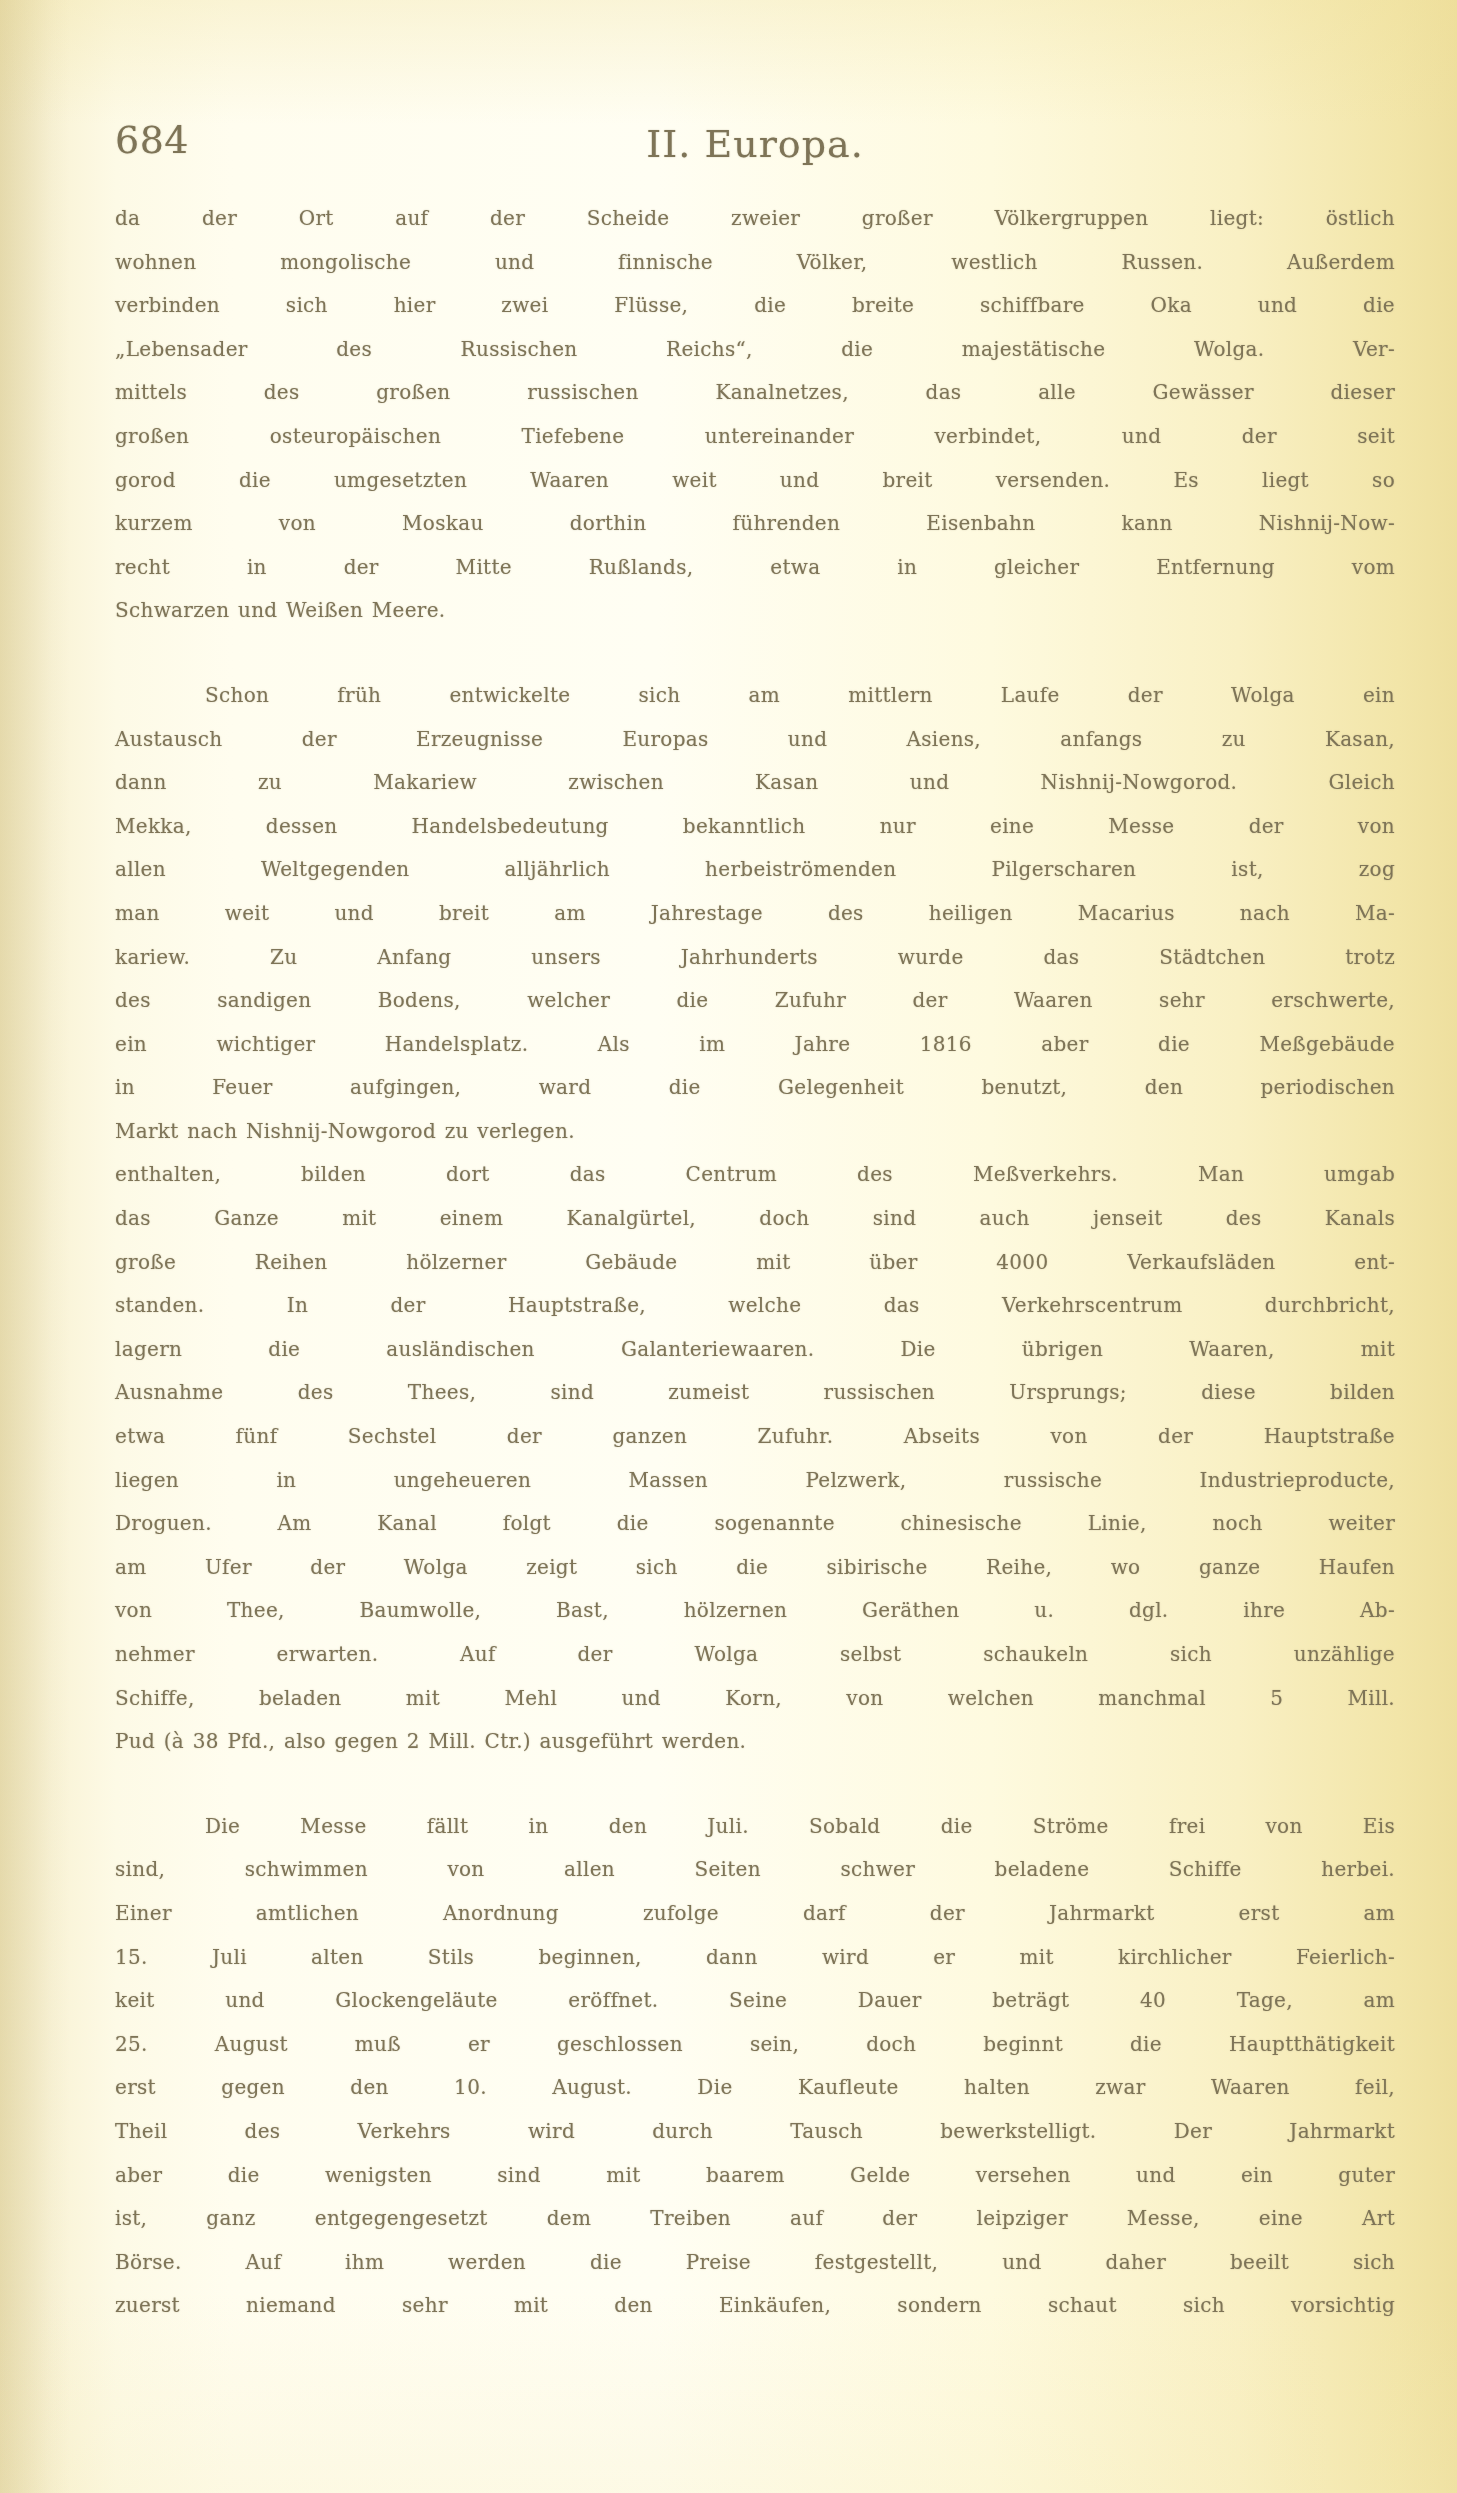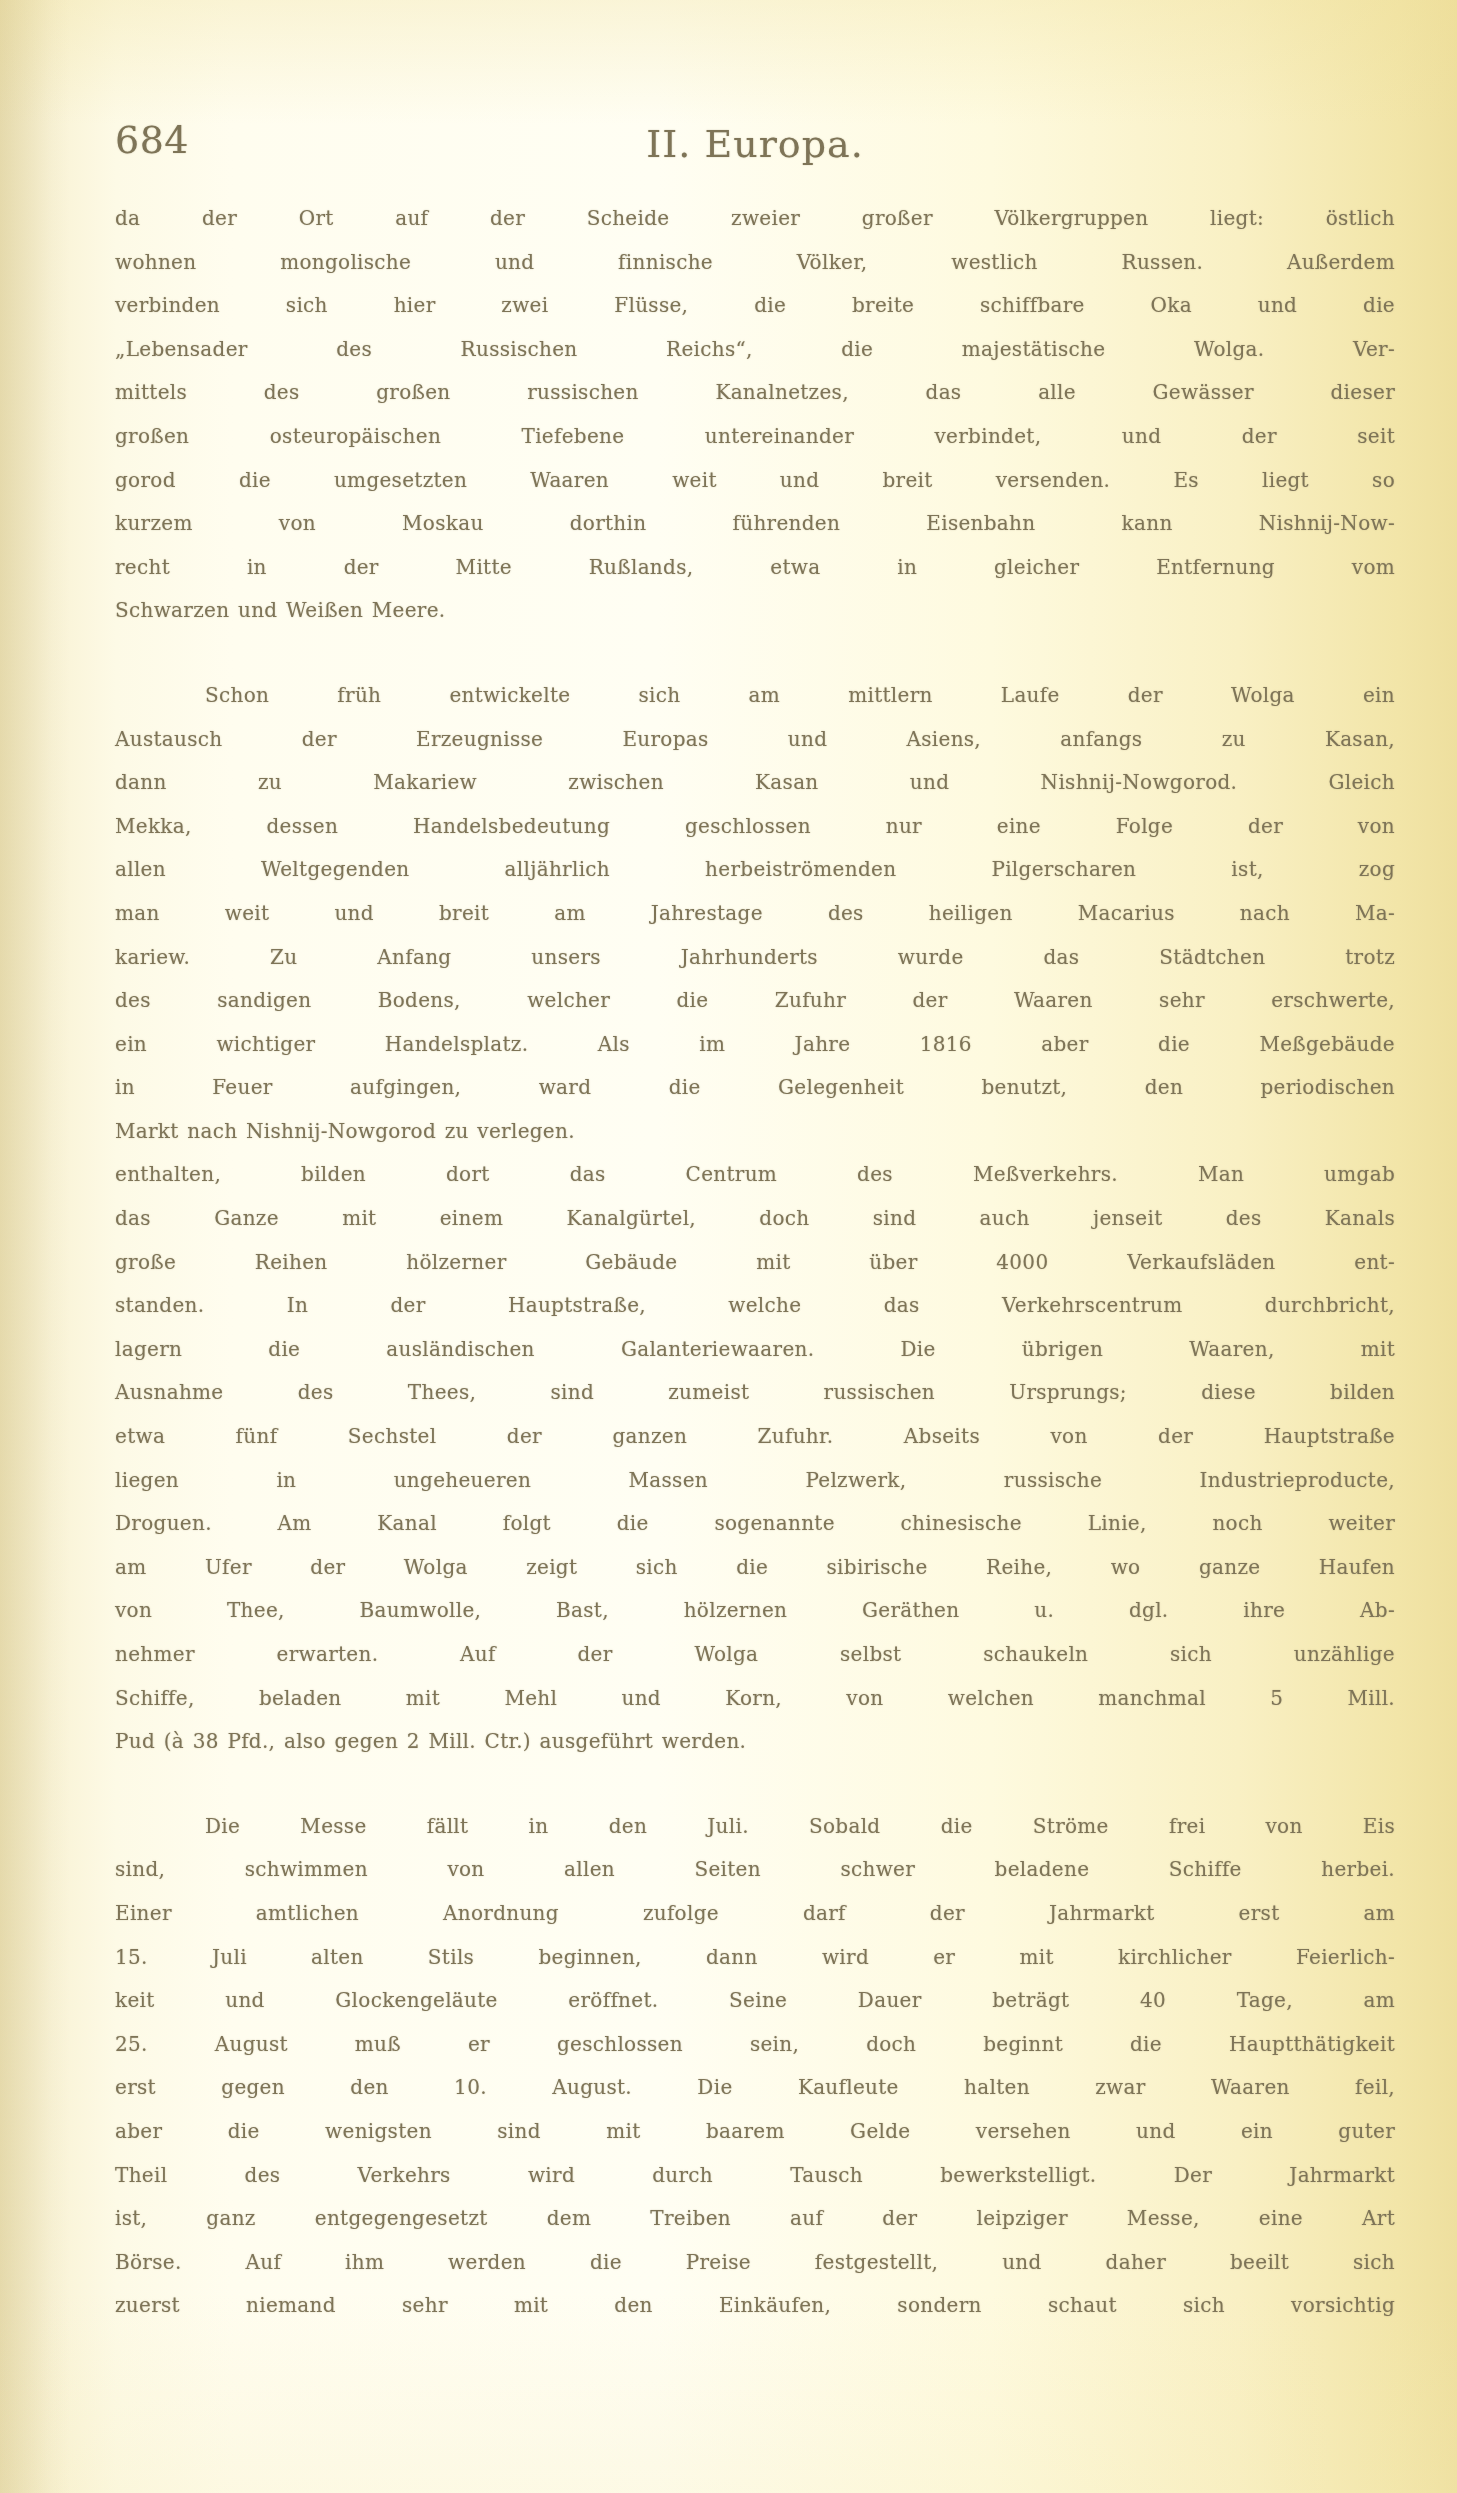--- a/index.html
+++ b/index.html
@@ -86,21 +86,21 @@
         <div class="line">großen osteuropäischen Tiefebene untereinander verbindet, und der seit</div>
         <div class="line">gorod die umgesetzten Waaren weit und breit versenden. Es liegt so</div>
         <div class="line">kurzem von Moskau dorthin führenden Eisenbahn kann Nishnij-Now-</div>
         <div class="line">recht in der Mitte Rußlands, etwa in gleicher Entfernung vom</div>
         <div class="line paragraph-end">Schwarzen und Weißen Meere.</div>
       </div>
       <div class="paragraph">
         <div class="line indent">Schon früh entwickelte sich am mittlern Laufe der Wolga ein</div>
         <div class="line">Austausch der Erzeugnisse Europas und Asiens, anfangs zu Kasan,</div>
         <div class="line">dann zu Makariew zwischen Kasan und Nishnij-Nowgorod. Gleich</div>
-        <div class="line">Mekka, dessen Handelsbedeutung geschlossen nur eine Folge der von</div>
+        <div class="line">Mekka, dessen Handelsbedeutung bekanntlich nur eine Messe der von</div>
         <div class="line">allen Weltgegenden alljährlich herbeiströmenden Pilgerscharen ist, zog</div>
         <div class="line">man weit und breit am Jahrestage des heiligen Macarius nach Ma-</div>
         <div class="line">kariew. Zu Anfang unsers Jahrhunderts wurde das Städtchen trotz</div>
         <div class="line">des sandigen Bodens, welcher die Zufuhr der Waaren sehr erschwerte,</div>
         <div class="line">ein wichtiger Handelsplatz. Als im Jahre 1816 aber die Meßgebäude</div>
         <div class="line">in Feuer aufgingen, ward die Gelegenheit benutzt, den periodischen</div>
         <div class="line paragraph-end">Markt nach Nishnij-Nowgorod zu verlegen.</div>
       </div>
       <div class="paragraph">
         <div class="line">enthalten, bilden dort das Centrum des Meßverkehrs. Man umgab</div>
@@ -119,20 +119,20 @@
         <div class="line paragraph-end">Pud (à 38 Pfd., also gegen 2 Mill. Ctr.) ausgeführt werden.</div>
       </div>
       <div class="paragraph">
         <div class="line indent">Die Messe fällt in den Juli. Sobald die Ströme frei von Eis</div>
         <div class="line">sind, schwimmen von allen Seiten schwer beladene Schiffe herbei.</div>
         <div class="line">Einer amtlichen Anordnung zufolge darf der Jahrmarkt erst am</div>
         <div class="line">15. Juli alten Stils beginnen, dann wird er mit kirchlicher Feierlich-</div>
         <div class="line">keit und Glockengeläute eröffnet. Seine Dauer beträgt 40 Tage, am</div>
         <div class="line">25. August muß er geschlossen sein, doch beginnt die Hauptthätigkeit</div>
         <div class="line">erst gegen den 10. August. Die Kaufleute halten zwar Waaren feil,</div>
+        <div class="line">Theil des Verkehrs wird durch Tausch bewerkstelligt. Der Jahrmarkt</div>
         <div class="line">aber die wenigsten sind mit baarem Gelde versehen und ein guter</div>
-        <div class="line">Theil des Verkehrs wird durch Tausch bewerkstelligt. Der Jahrmarkt</div>
         <div class="line">ist, ganz entgegengesetzt dem Treiben auf der leipziger Messe, eine Art</div>
         <div class="line">Börse. Auf ihm werden die Preise festgestellt, und daher beeilt sich</div>
         <div class="line">zuerst niemand sehr mit den Einkäufen, sondern schaut sich vorsichtig</div>
       </div>
     </div>
 </div>
 
 </body></html>

